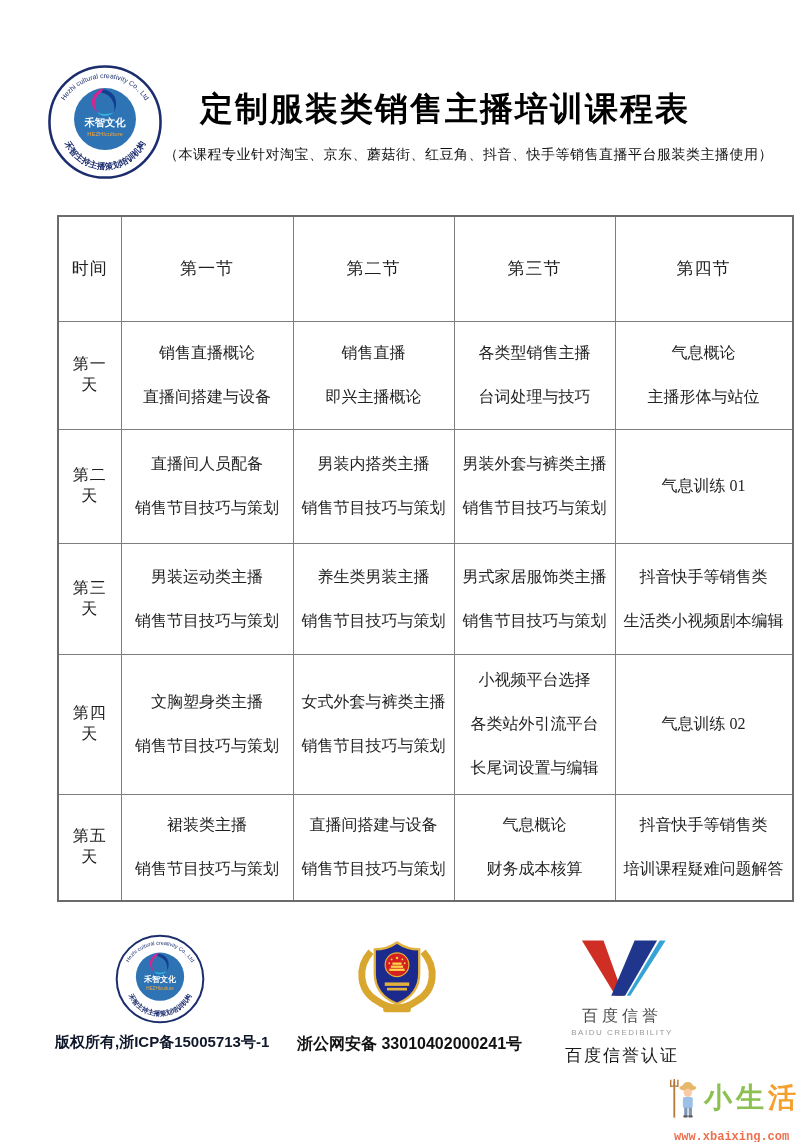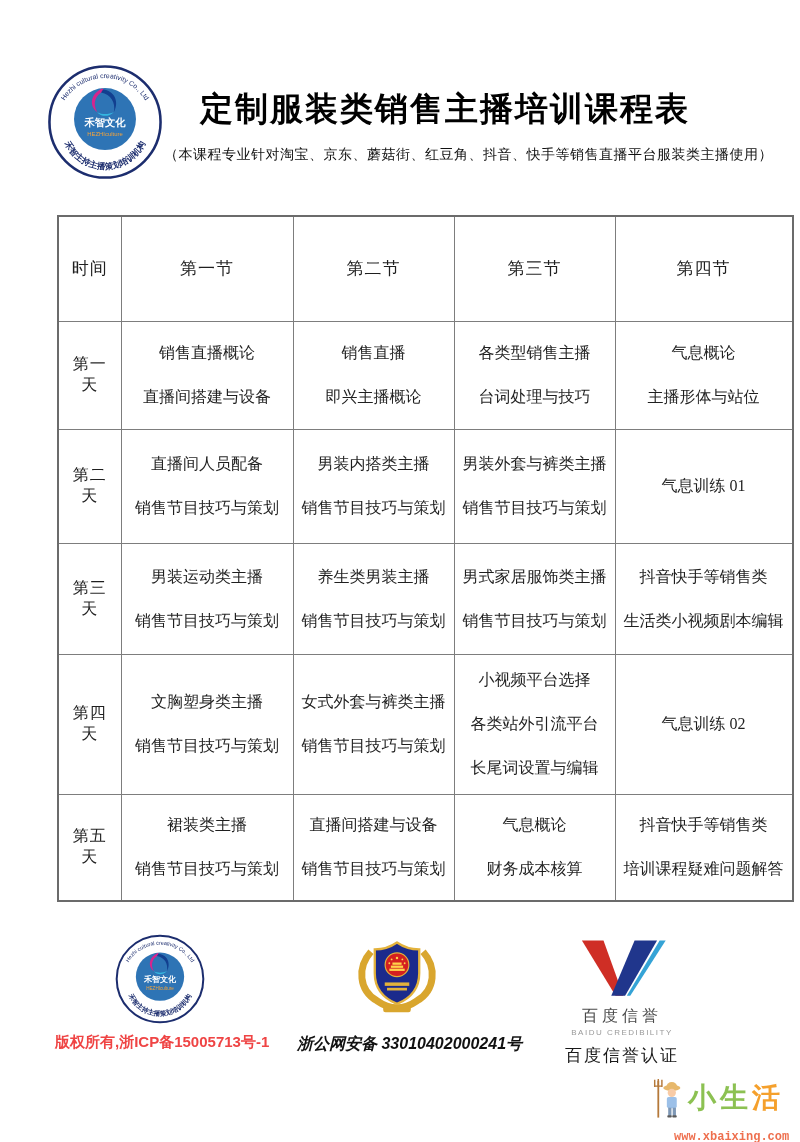--- a/index.html
+++ b/index.html
@@ -65,45 +65,45 @@
 
   
   .footer-col { position: absolute; text-align: center; }
   .fc-1 { left: 55px;  top: 933px; width: 210px; }
   .fc-2 { left: 297px; top: 930px; width: 200px; }
   .fc-3 { left: 552px; top: 938px; width: 140px; }
   .logo-footer svg { width: 92px; height: 92px; }
   .copyright-text {
     margin-top: 4px;
     font-family: "Liberation Sans", "DejaVu Sans", sans-serif;
-    font-size: 15px; font-weight: 600; color: #ef4444; white-space: nowrap;
+    font-size: 15px; font-weight: 600; color: #0f172a; white-space: nowrap;
   }
   .police-badge svg { width: 92px; height: 88px; }
   .police-text {
     margin-top: 12px;
     font-family: "Liberation Sans", "DejaVu Sans", sans-serif;
-    font-size: 16px; font-weight: 700; color: #111111; white-space: nowrap; font-style: italic;
+    font-size: 16px; font-weight: 700; color: #111111; white-space: nowrap;
   }
   .baidu-v svg { width: 95px; height: 62px; }
   .baidu-cn {
     font-family: "Liberation Sans", "DejaVu Sans", sans-serif;
     font-size: 16px; letter-spacing: 4px; color: #4a4a4a; margin-top: 2px; white-space: nowrap;
   }
   .baidu-en {
     font-family: "Liberation Sans", "DejaVu Sans", sans-serif;
     font-size: 8px; letter-spacing: 1.5px; color: #999999; margin-top: 1px; white-space: nowrap;
   }
   .baidu-cert {
     font-family: "Liberation Sans", "DejaVu Sans", sans-serif;
     font-size: 17px; letter-spacing: 2px; color: #1a1a1a; margin-top: 7px; white-space: nowrap;
   }
 
   
   .watermark { position: absolute; left: 652px; top: 1076px; width: 148px; }
-  .wm-row { display: flex; align-items: flex-start; }
+  .wm-row { display: flex; align-items: flex-start; justify-content: flex-end; }
   .wm-mascot svg { width: 36px; height: 58px; }
   .wm-brand {
     font-family: "Liberation Sans", "DejaVu Sans", sans-serif;
     font-size: 28px; font-weight: 700; letter-spacing: 4px; line-height: 44px; white-space: nowrap;
   }
   .wm-brand .g { color: #8cc152; }
   .wm-brand .o { color: #f5a02c; }
   .wm-url {
     margin-left: 22px; margin-top: -8px;
     font-family: "Liberation Mono", "DejaVu Sans Mono", monospace;

